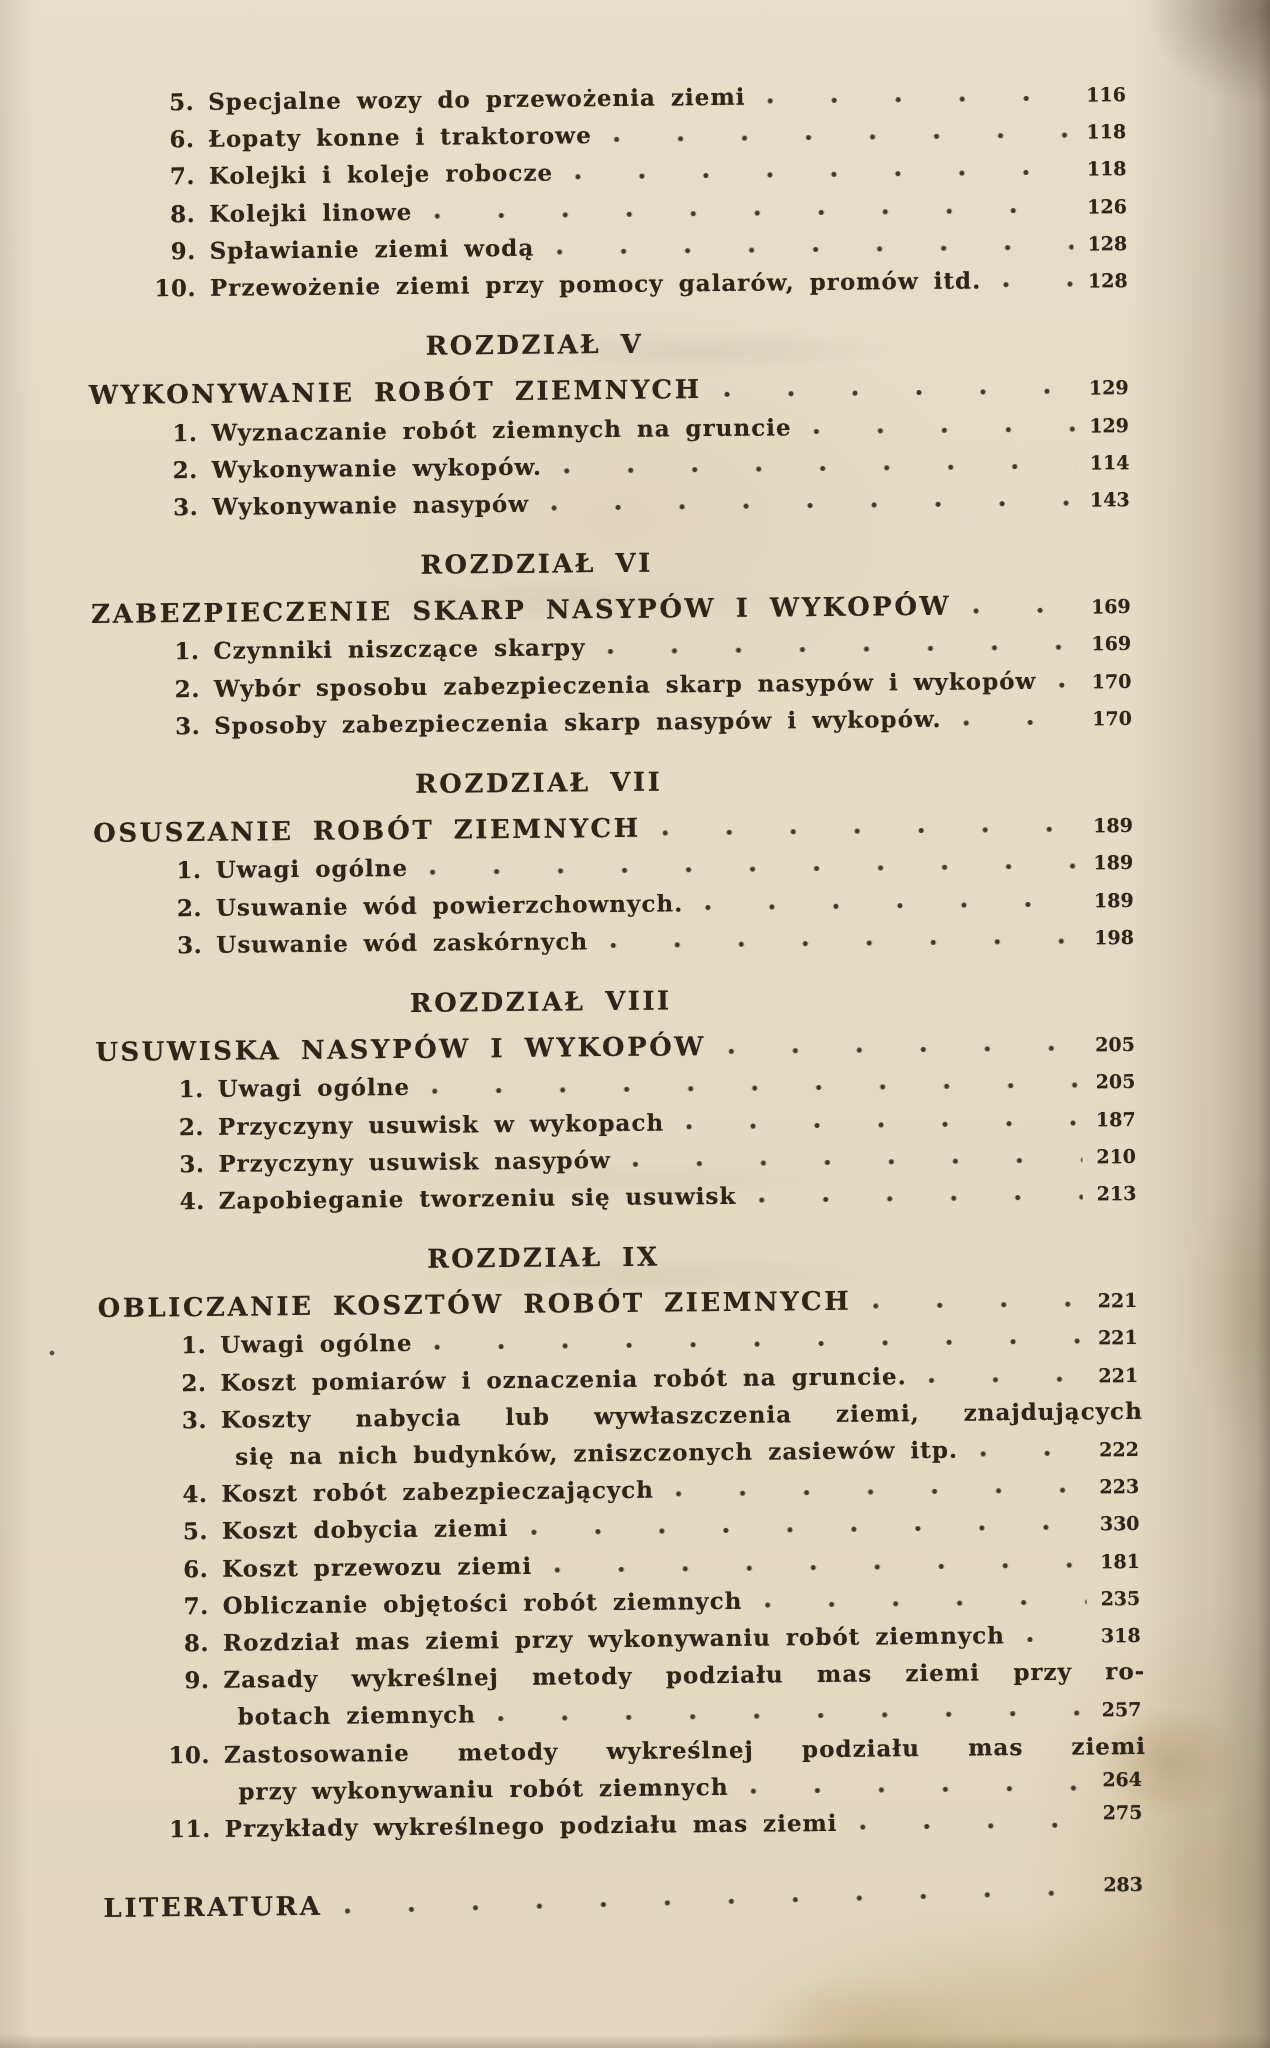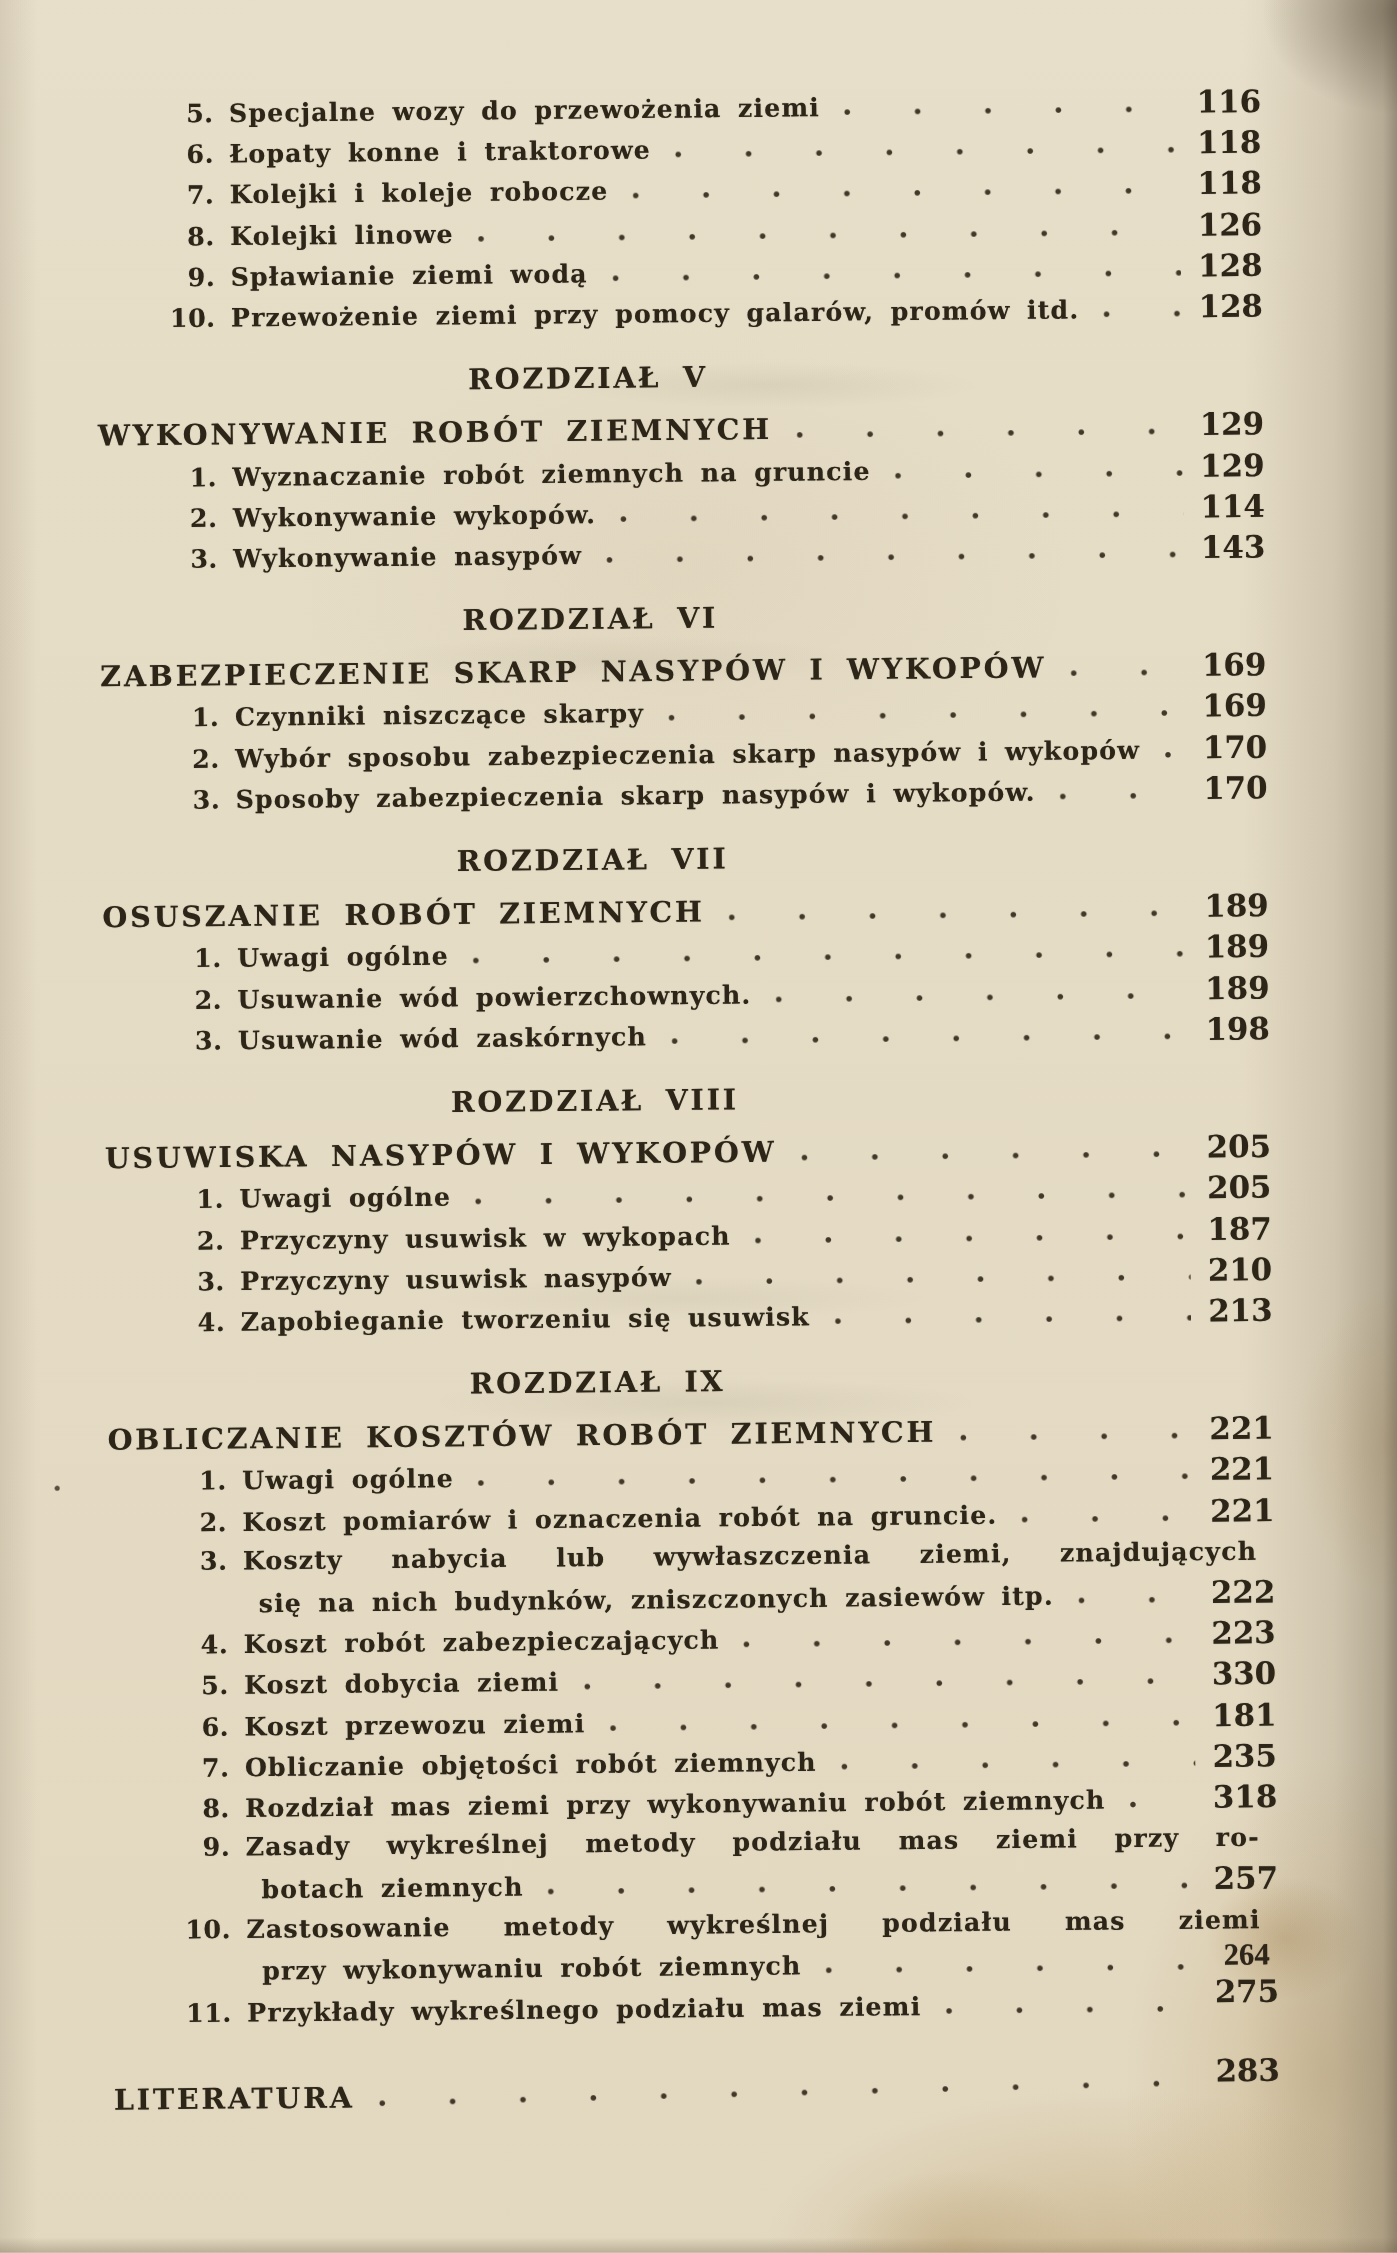--- a/index.html
+++ b/index.html
@@ -48,26 +48,26 @@
   .num{flex:0 0 108px;text-align:right;font-size:23px;letter-spacing:.5px;}
   .indent{flex:0 0 122px;}
   .t{margin-left:14px;font-size:23px;letter-spacing:1px;word-spacing:6px;}
   .t1{flex:1 1 auto;margin-left:14px;margin-right:18px;font-size:23px;letter-spacing:1px;word-spacing:6px;
       text-align:justify;text-align-last:justify;white-space:normal;overflow:hidden;height:37.2px;}
   .dots{
     flex:1 1 auto;min-width:0;height:7px;margin:0 14px 0 22px;align-self:baseline;
     background-image:radial-gradient(circle at 3px 3.5px, rgba(52,42,28,.92) 2px, rgba(52,42,28,0) 3px);
     background-size:64px 7px;background-repeat:repeat-x;
   }
-  .page{flex:0 0 62px;text-align:center;font-size:28px;position:relative;}
+  .page{flex:0 0 62px;text-align:left;font-size:19px;position:relative;}
   .chapter{height:37.2px;line-height:37.2px;text-align:center;padding-right:170px;
            font-size:26px;letter-spacing:2.5px;word-spacing:8px;margin-top:24px;margin-bottom:9px;}
   .sec-title .t{margin-left:0;font-size:26px;letter-spacing:2.5px;word-spacing:8px;}
   .lit{margin-top:42px;}
-  .raise-a{top:-5px;font-family:Liberation Serif, serif;}
+  .raise-a{top:-5px;}
   .raise-b{top:-9px;}
   .raise-c{top:-16px;}
   .tilt{transform:rotate(-0.9deg);transform-origin:left bottom;}
 </style>
 </head>
 <body>
 
 <div class="paper-fx"></div>
 
 <main class="toc">

